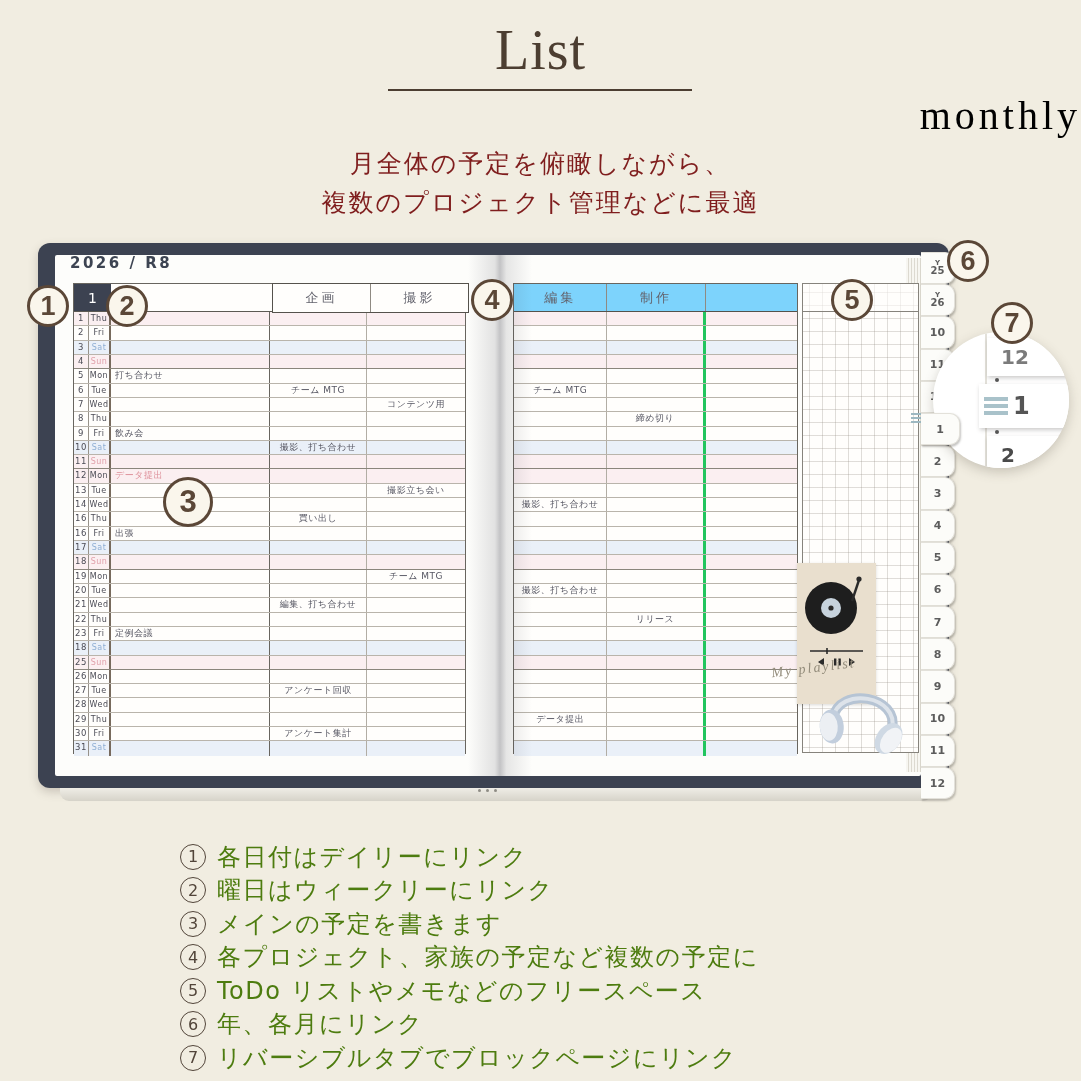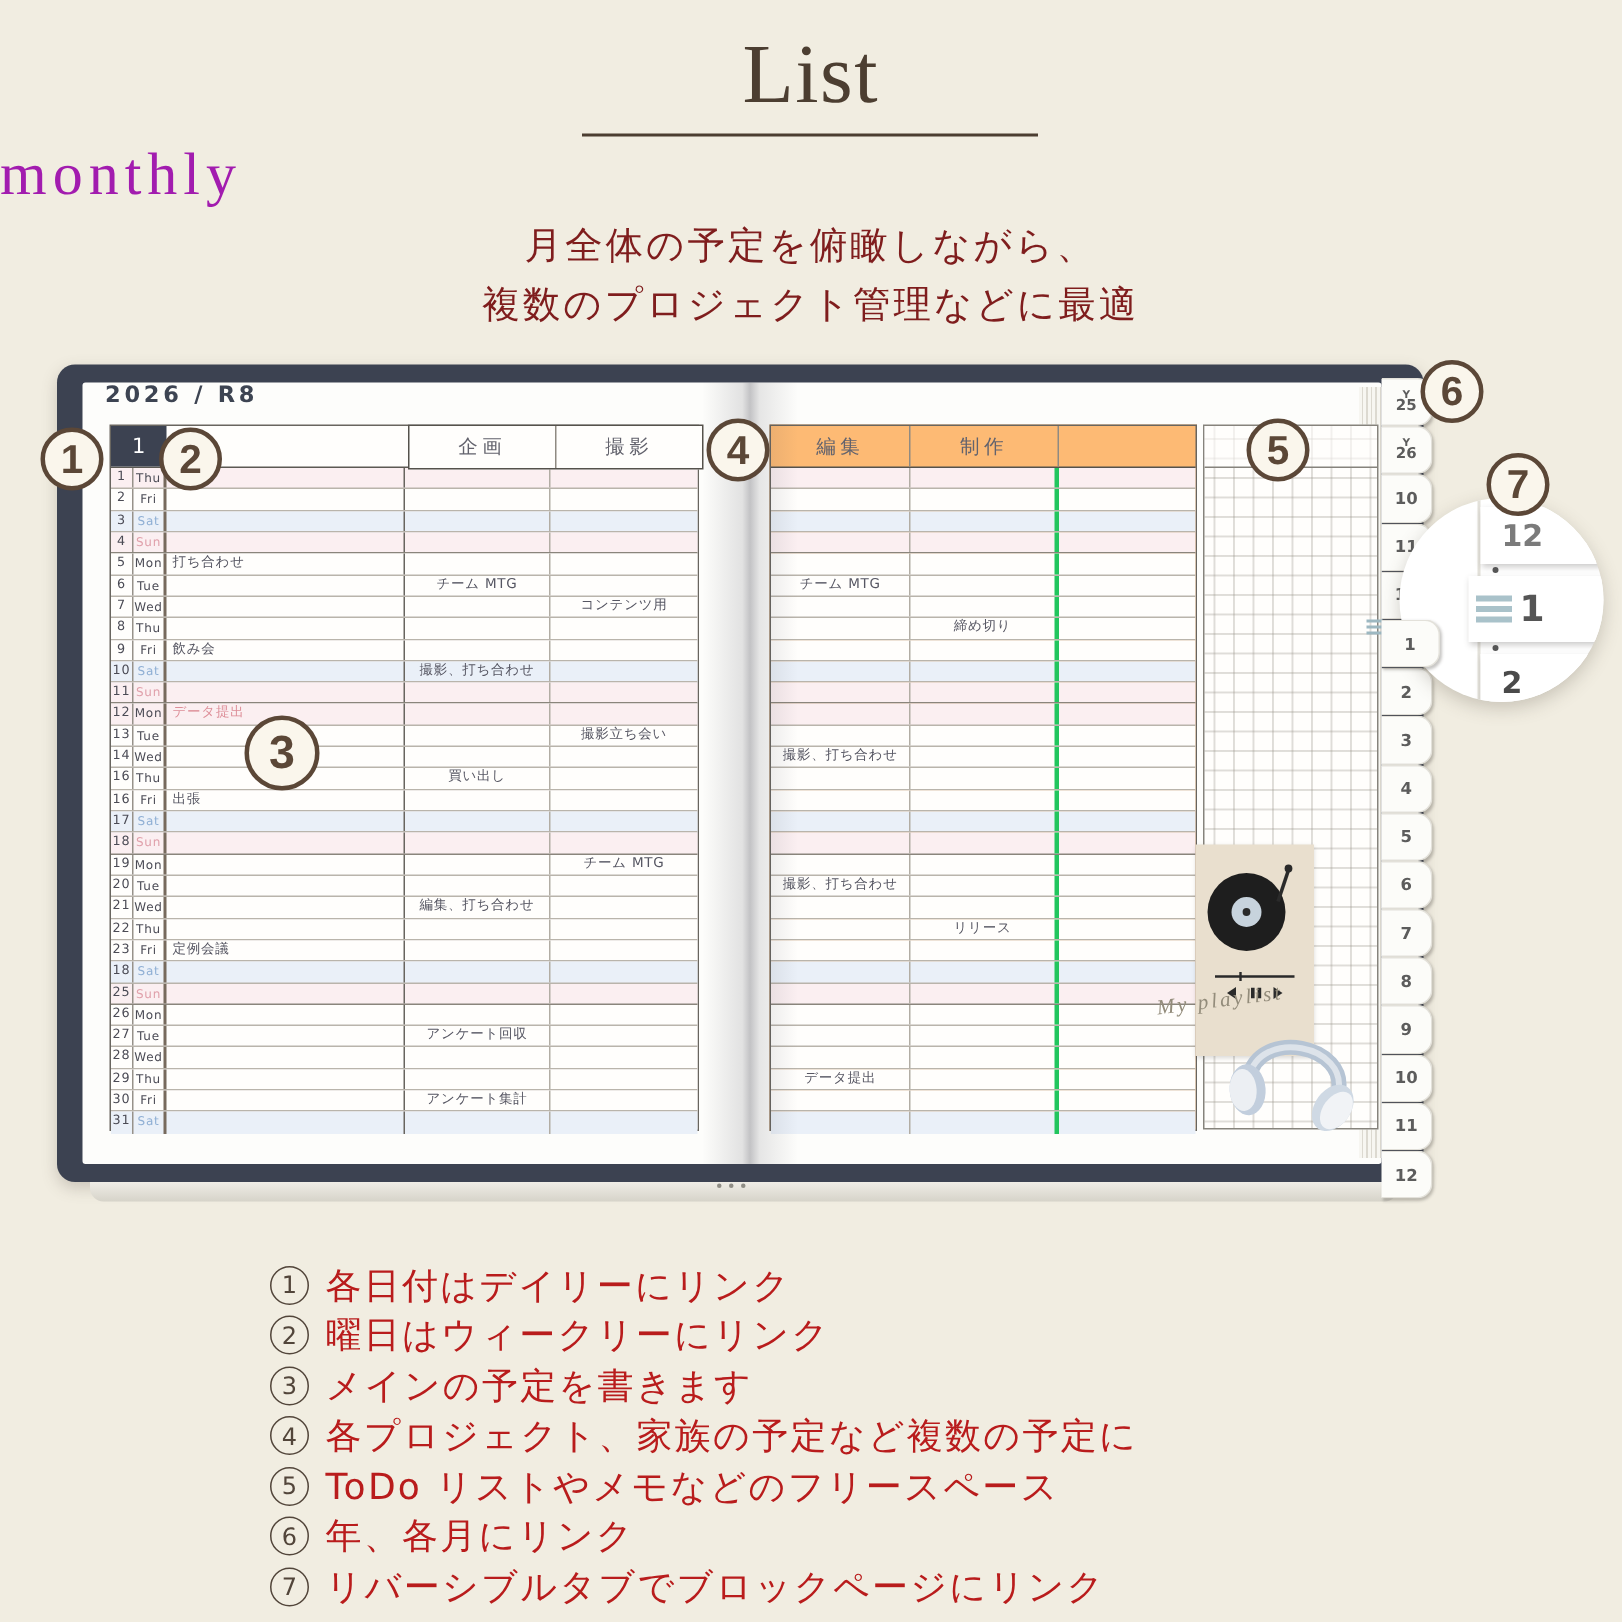--- a/index.html
+++ b/index.html
@@ -2,38 +2,38 @@
 <html><head>
 <meta charset="utf-8">
 <style>
   html,body{margin:0;padding:0;}
   body{width:1081px;height:1081px;background:#f1ede1;font-family:"DejaVu Sans",sans-serif;position:relative;overflow:hidden;}
   .abs{position:absolute;box-sizing:border-box;}
 
   
   .title{left:0;top:18px;width:100%;text-align:center;font-family:"Liberation Serif",serif;font-size:56px;color:#4c3e31;letter-spacing:1px;}
   .title-line{left:388px;top:89px;width:304px;height:0;border-top:2px solid #4c3e31;}
-  .subtitle{left:0;top:92px;width:100%;text-align:left;font-family:"Liberation Serif",serif;font-size:40px;color:#a21caf;letter-spacing:4px;}
+  .subtitle{left:0;top:92px;width:100%;text-align:right;font-family:"Liberation Serif",serif;font-size:40px;color:#000000;letter-spacing:4px;}
   .desc{left:0;width:100%;text-align:center;font-size:25px;color:#7f1d1d;letter-spacing:2px;}
   .desc1{top:147px;}.desc2{top:186px;}
 
   
   .cover{left:38px;top:243px;width:911px;height:545px;background:#3c4251;border-radius:12px;box-shadow:0 4px 10px rgba(90,80,70,.25);}
   .pages{left:55px;top:255px;width:866px;height:521px;background:#fdfdfb;border-radius:2px;}
   .bottom-strip{left:60px;top:788px;width:872px;height:13px;background:linear-gradient(#efede6,#d6d3c9);border-radius:0 0 9px 9px;}
   .spine{left:468px;top:255px;width:64px;height:521px;background:linear-gradient(to right,rgba(60,60,72,0) 0%,rgba(60,60,72,.14) 42%,rgba(60,60,72,.30) 50%,rgba(60,60,72,.12) 60%,rgba(60,60,72,0) 100%);pointer-events:none;}
   .edge-stack{left:906px;top:258px;width:15px;height:514px;background:repeating-linear-gradient(to right,#f7f6f1 0 2px,#dcd9d0 2px 3px);}
   .dots{left:478px;top:789px;width:26px;display:flex;gap:5px;}
   .dots i{width:3px;height:3px;border-radius:50%;background:#8f8d85;}
 
   .yearlabel{left:70px;top:254px;font-size:15px;font-weight:bold;color:#3d4452;letter-spacing:2.5px;}
 
   
   .ltable{left:73px;top:283px;width:393px;height:471px;border:1.2px solid #68655f;background:#fffefc;}
-  .rtable{left:513px;top:283px;width:285px;height:471px;border:1.2px solid #68655f;background:#fdba74;}
+  .rtable{left:513px;top:283px;width:285px;height:471px;border:1.2px solid #68655f;background:#7dd3fc;}
   .hdr{position:relative;height:27px;border-bottom:1.2px solid #5c5953;display:flex;}
   .monthbox{width:37px;height:100%;background:#3c4251;color:#fff;font-size:14px;display:flex;align-items:center;justify-content:center;}
   .lhdrbox{position:absolute;left:198px;top:-1px;width:195px;height:28px;border:1.4px solid #55524c;display:flex;background:#fffefc;}
   .hcell{flex:1;display:flex;align-items:center;justify-content:center;font-size:13px;color:#63636d;letter-spacing:3px;}
   .lhdrbox .hcell:first-child{border-right:1px solid #8f8a82;}
   .rhdr{display:flex;height:27px;border-bottom:1.4px solid #55524c;}
   .rhdr .hc{display:flex;align-items:center;justify-content:center;font-size:13px;color:#63636d;letter-spacing:3px;box-sizing:border-box;}
   .rhdr .hc1{width:94px;border-right:1px solid #8f8a82;}
   .rhdr .hc2{width:99px;border-right:1px solid #8f8a82;}
   .rhdr .hc3{width:92px;}
@@ -95,21 +95,21 @@
   .c3{left:163px;top:477px;width:50px;height:50px;font-size:31px;}
   .c4{left:471px;top:279px;}
   .c5{left:831px;top:279px;}
   .c6{left:947px;top:240px;}
   .c7{left:991px;top:302px;}
 
   
   .legend{left:180px;top:840px;}
   .lg-line{display:flex;align-items:center;height:33.5px;}
   .lg-num{width:26px;height:26px;border:1.8px solid #52453a;border-radius:50%;display:flex;align-items:center;justify-content:center;font-size:16px;color:#52453a;margin-right:11px;flex:none;box-sizing:border-box;}
-  .lg-text{font-size:24px;color:#b91c1c;letter-spacing:1.5px;white-space:nowrap;}
+  .lg-text{font-size:24px;color:#4d7c0f;letter-spacing:1.5px;white-space:nowrap;}
 </style>
 </head>
 <body>
 
 <div class="abs title">List</div>
 <div class="abs title-line"></div>
 <div class="abs subtitle">monthly</div>
 <div class="abs desc desc1">月全体の予定を俯瞰しながら、</div>
 <div class="abs desc desc2">複数のプロジェクト管理などに最適</div>
 

